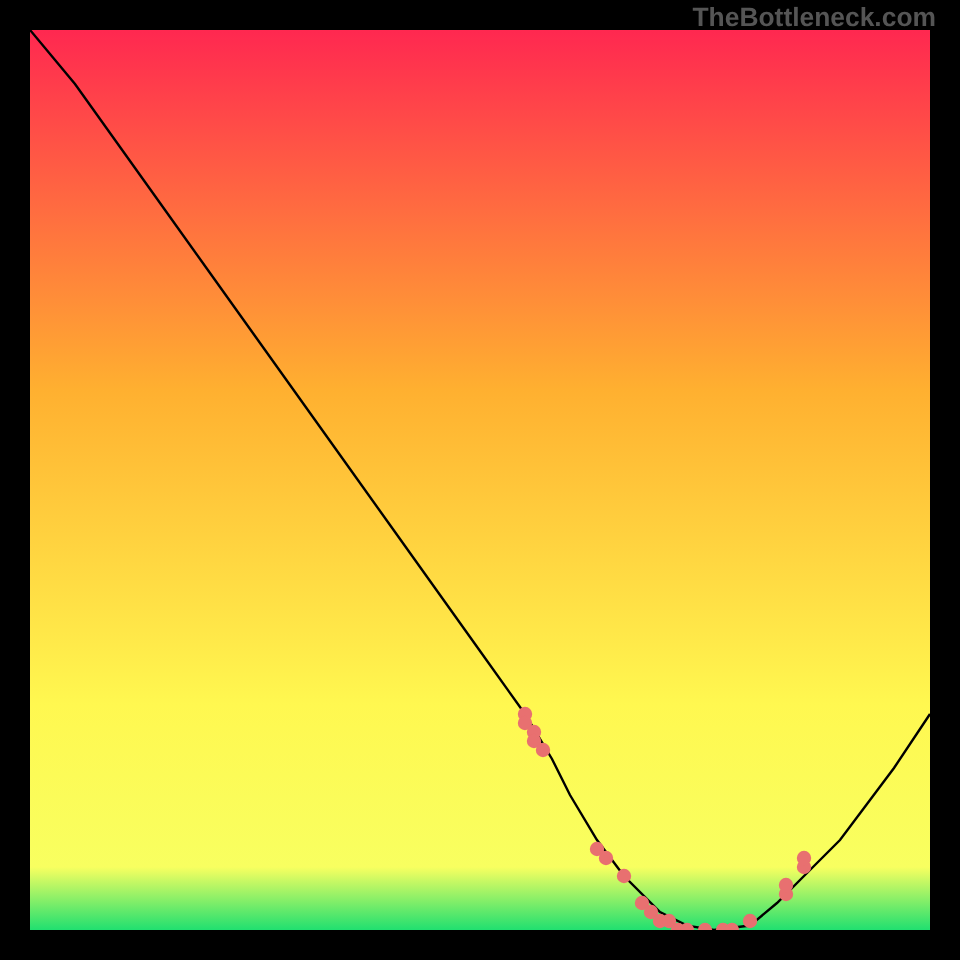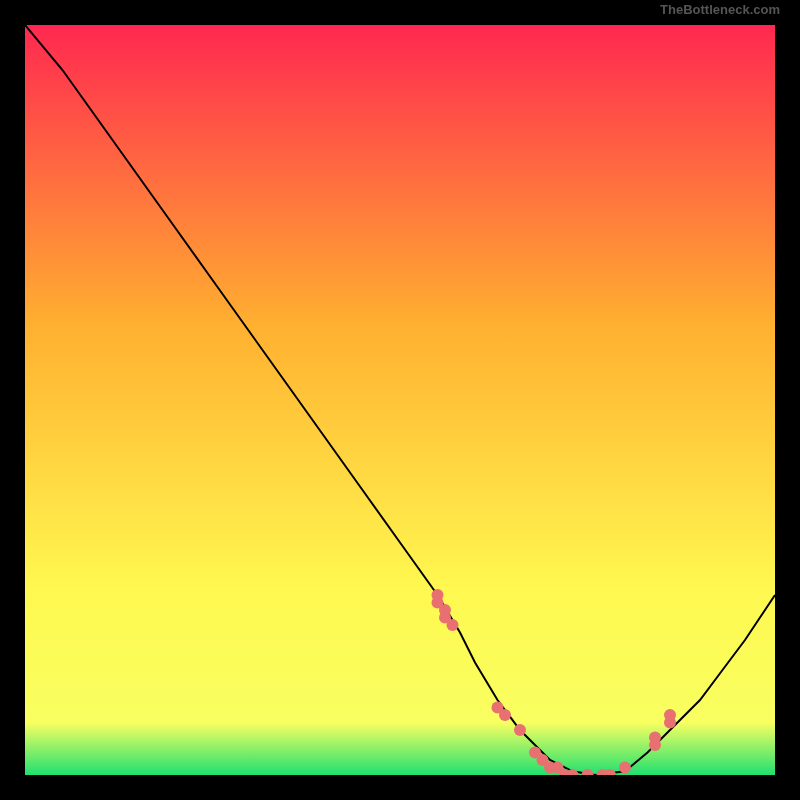--- a/index.html
+++ b/index.html
@@ -8,21 +8,21 @@
     height: 800px;
     background: #000;
     position: relative;
     font-family: Arial, sans-serif;
   }
   .watermark {
     position: absolute;
     top: 2px;
     right: 20px;
     color: #555;
-    font-size: 13px;
+    font-size: 22px;
     font-weight: bold;
     z-index: 10;
   }
   .plot-area {
     position: absolute;
     left: 25px;
     top: 25px;
     width: 750px;
     height: 750px;
   }

